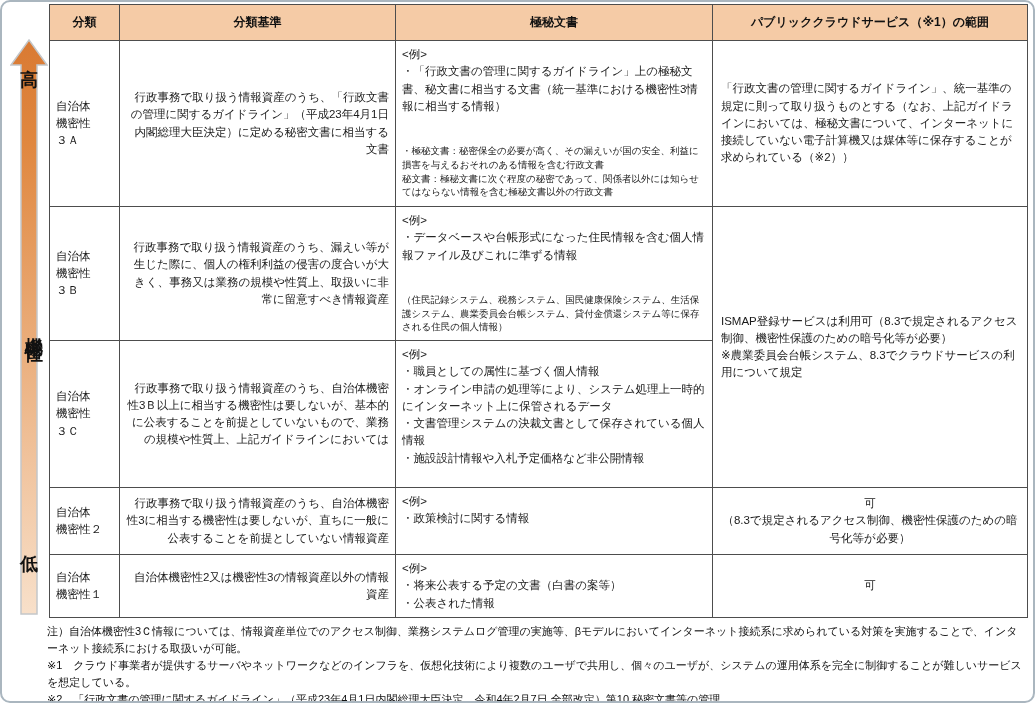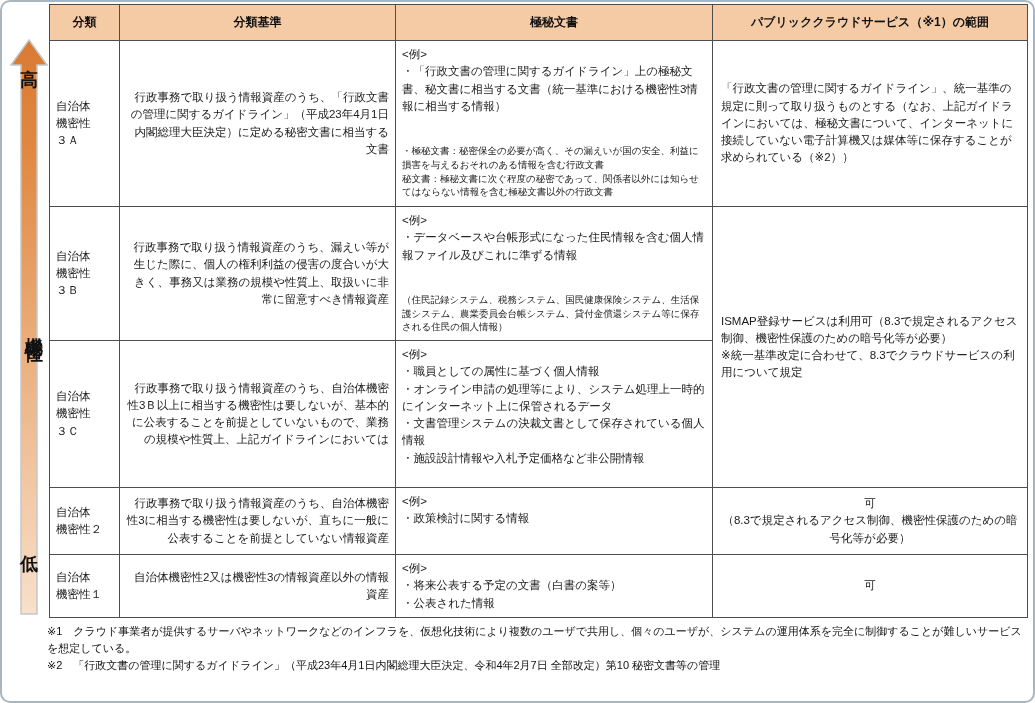--- a/index.html
+++ b/index.html
@@ -112,21 +112,21 @@
           <td class="cls">自治体
 機密性
 ３Ｂ</td>
           <td class="crit">行政事務で取り扱う情報資産のうち、漏えい等が生じた際に、個人の権利利益の侵害の度合いが大きく、事務又は業務の規模や性質上、取扱いに非常に留意すべき情報資産</td>
           <td class="assets">
             <div class="a-main">&lt;例&gt;
 ・データベースや台帳形式になった住民情報を含む個人情報ファイル及びこれに準ずる情報</div>
             <div class="a-note">（住民記録システム、税務システム、国民健康保険システム、生活保護システム、農業委員会台帳システム、貸付金償還システム等に保存される住民の個人情報）</div>
           </td>
           <td class="cloud" rowspan="2">ISMAP登録サービスは利用可（8.3で規定されるアクセス制御、機密性保護のための暗号化等が必要）
-※統一基準改定に合わせて、8.3でクラウドサービスの利用について規定</td>
+※農業委員会台帳システム、8.3でクラウドサービスの利用について規定</td>
         </tr>
         <tr class="r-3c">
           <td class="cls">自治体
 機密性
 ３Ｃ</td>
           <td class="crit">行政事務で取り扱う情報資産のうち、自治体機密性3Ｂ以上に相当する機密性は要しないが、基本的に公表することを前提としていないもので、業務の規模や性質上、上記ガイドラインにおいては</td>
           <td class="assets">
             <div class="a-main">&lt;例&gt;
 ・職員としての属性に基づく個人情報
 ・オンライン申請の処理等により、システム処理上一時的にインターネット上に保管されるデータ
@@ -154,17 +154,18 @@
 ・将来公表する予定の文書（白書の案等）
 ・公表された情報</div>
           </td>
           <td class="cloud cloud-center">可</td>
         </tr>
       </tbody>
     </table>
   </div>
 
   <div class="footnotes">
+    <p class="footnote">注）自治体機密性3Ｃ情報については、情報資産単位でのアクセス制御、業務システムログ管理の実施等、βモデルにおいてインターネット接続系に求められている対策を実施することで、インターネット接続系における取扱いが可能。</p>
     <p class="footnote">※1　クラウド事業者が提供するサーバやネットワークなどのインフラを、仮想化技術により複数のユーザで共用し、個々のユーザが、システムの運用体系を完全に制御することが難しいサービスを想定している。</p>
     <p class="footnote">※2　「行政文書の管理に関するガイドライン」（平成23年4月1日内閣総理大臣決定、令和4年2月7日 全部改定）第10 秘密文書等の管理</p>
   </div>
 
 </div>
 
 </body></html>

